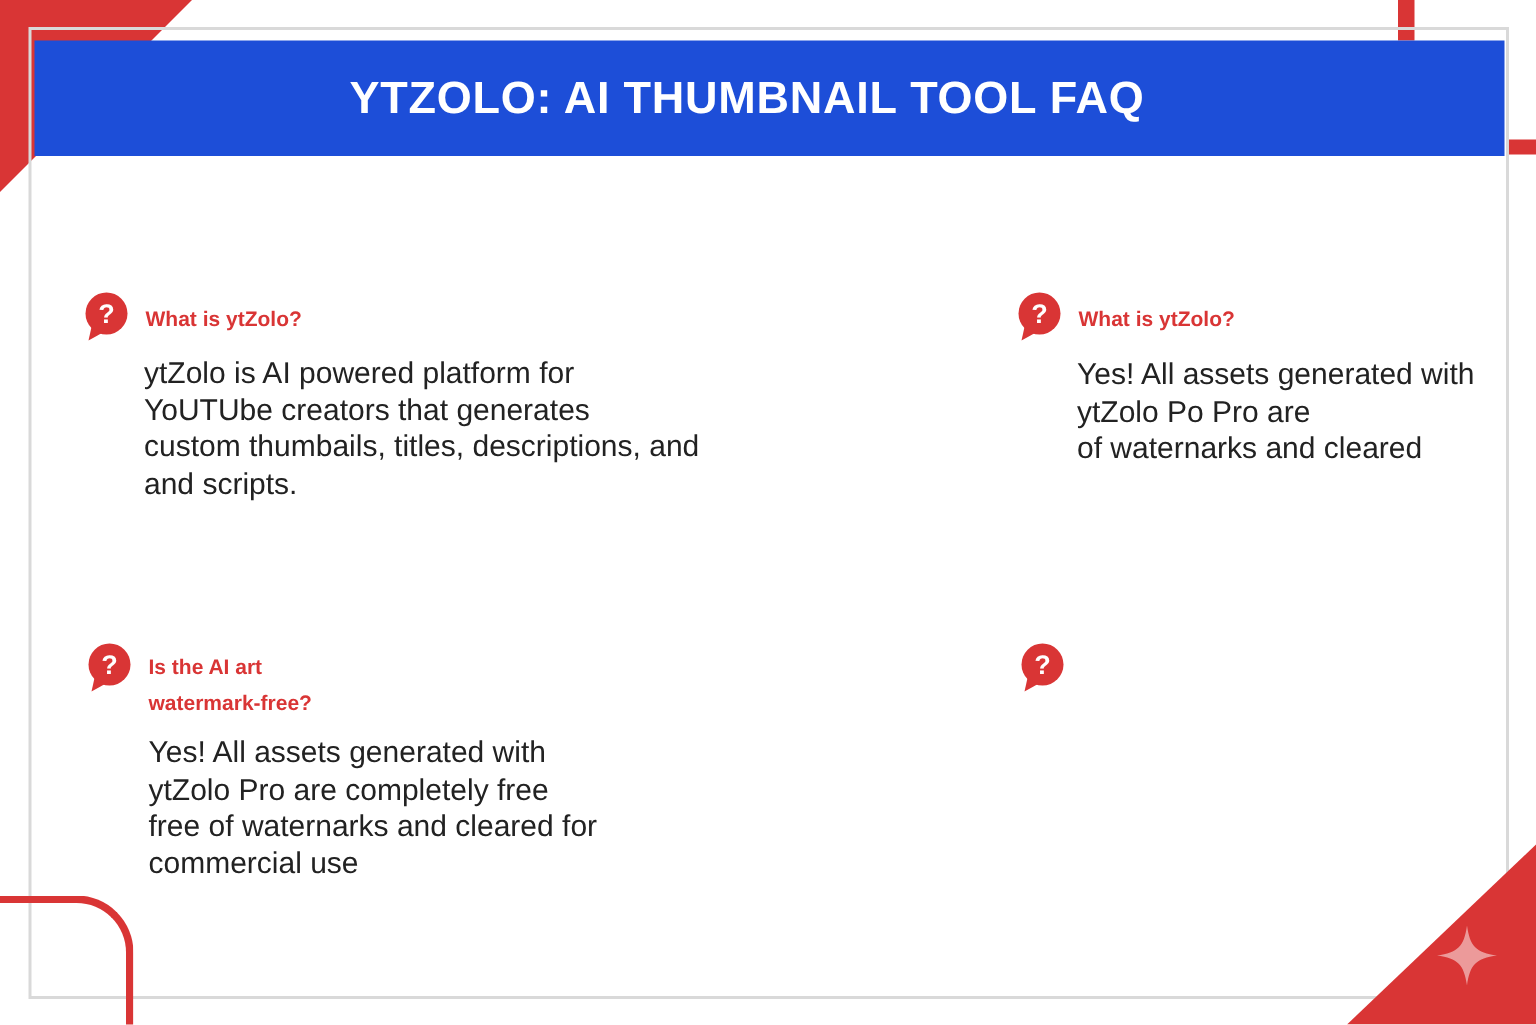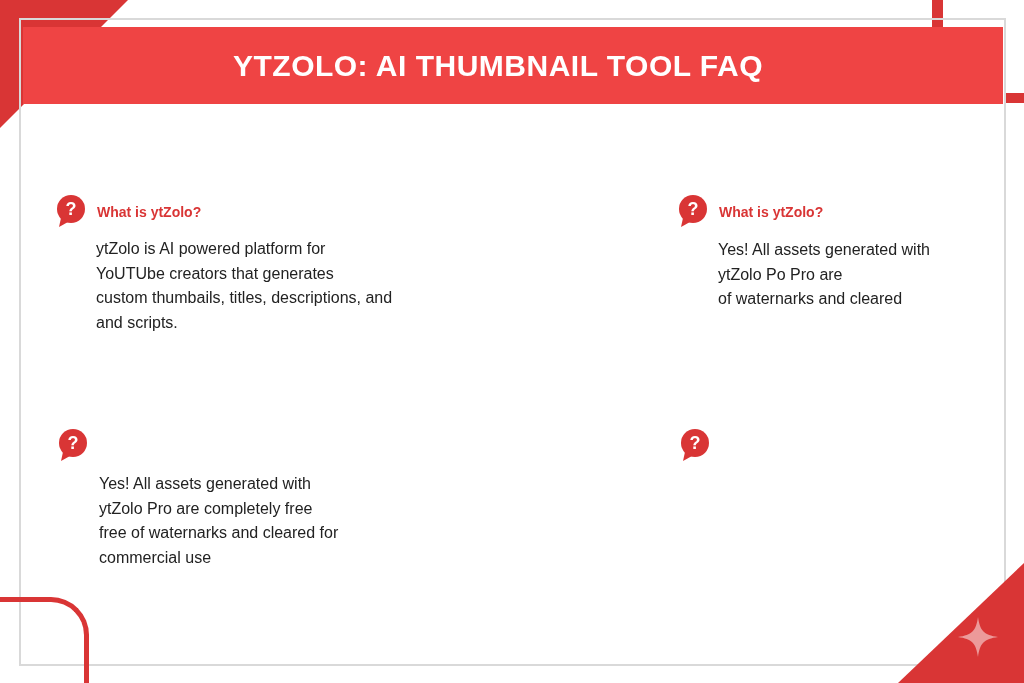--- a/index.html
+++ b/index.html
@@ -25,35 +25,35 @@
     right: 0; bottom: 0; width: 0; height: 0;
     border-bottom: 120px solid #d93535;
     border-left: 126px solid transparent;
   }
   .card {
     position: absolute; left: 19px; top: 18px; width: 983px; height: 644px;
     border: 2px solid #d9d9d9; box-sizing: content-box;
   }
   .header {
     position: absolute; left: 23px; top: 27px; width: 980px; height: 77px;
-    background: #ef4444;
+    background: #1d4ed8;
     display: flex; align-items: center; justify-content: center;
   }
   .header-title {
     color: #ffffff; font-weight: bold; font-size: 30px; letter-spacing: 0.5px;
     margin-left: -30px;
   }
   .faq { position: absolute; }
   .faq-head { display: flex; align-items: flex-start; }
   .q-icon { width: 32px; height: 34px; flex: none; margin-right: 10px; margin-top: -4px; }
   .faq-title {
     color: #d93535; font-weight: bold; font-size: 14px; line-height: 24px;
   }
   .faq-body {
-    color: #222222; font-size: 16px; line-height: 24.5px; margin-top: 9px;
+    color: #222222; font-size: 20px; line-height: 24.5px; margin-top: 9px;
     white-space: pre-line;
   }
   .sparkle { position: absolute; left: 958px; top: 617px; width: 40px; height: 40px; }
 </style>
 </head>
 <body>
 
 <div class="deco tl-triangle"></div>
 <div class="deco tr-vbar"></div>
 <div class="deco tr-hbar"></div>
@@ -99,20 +99,22 @@
 of waternarks and cleared</div>
 </div>
 
 <div class="faq" style="left:57px; top:432px;">
   <div class="faq-head">
     <svg class="q-icon" viewBox="0 0 32 34">
       <circle cx="16" cy="15" r="14" fill="#d93535"></circle>
       <path d="M6 24 L4 33 L13 28 Z" fill="#d93535"></path>
       <text x="16" y="21" text-anchor="middle" font-family="Liberation Sans, sans-serif" font-weight="bold" font-size="18" fill="#ffffff">?</text>
     </svg>
+    <div class="faq-title" style="white-space:pre-line;">Is the AI art
+watermark-free?</div>
   </div>
   <div class="faq-body" style="margin-left:42px; margin-top:10px;">Yes! All assets generated with
 ytZolo Pro are completely free
 free of waternarks and cleared for
 commercial use</div>
 </div>
 
 <div class="faq" style="left:679px; top:432px;">
   <div class="faq-head">
     <svg class="q-icon" viewBox="0 0 32 34">

